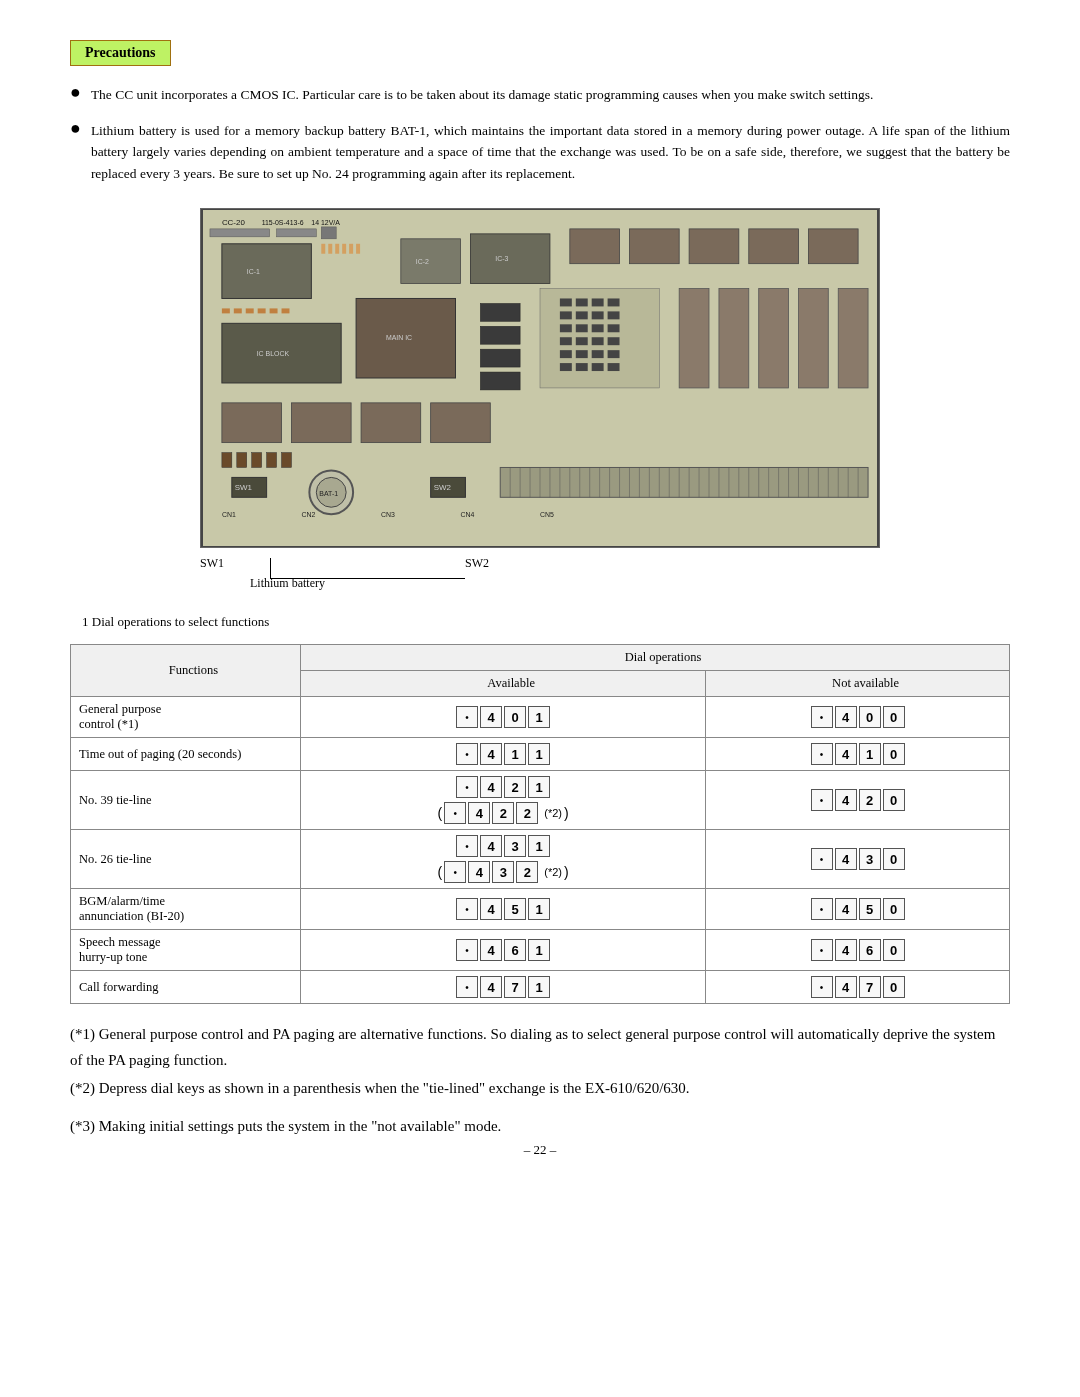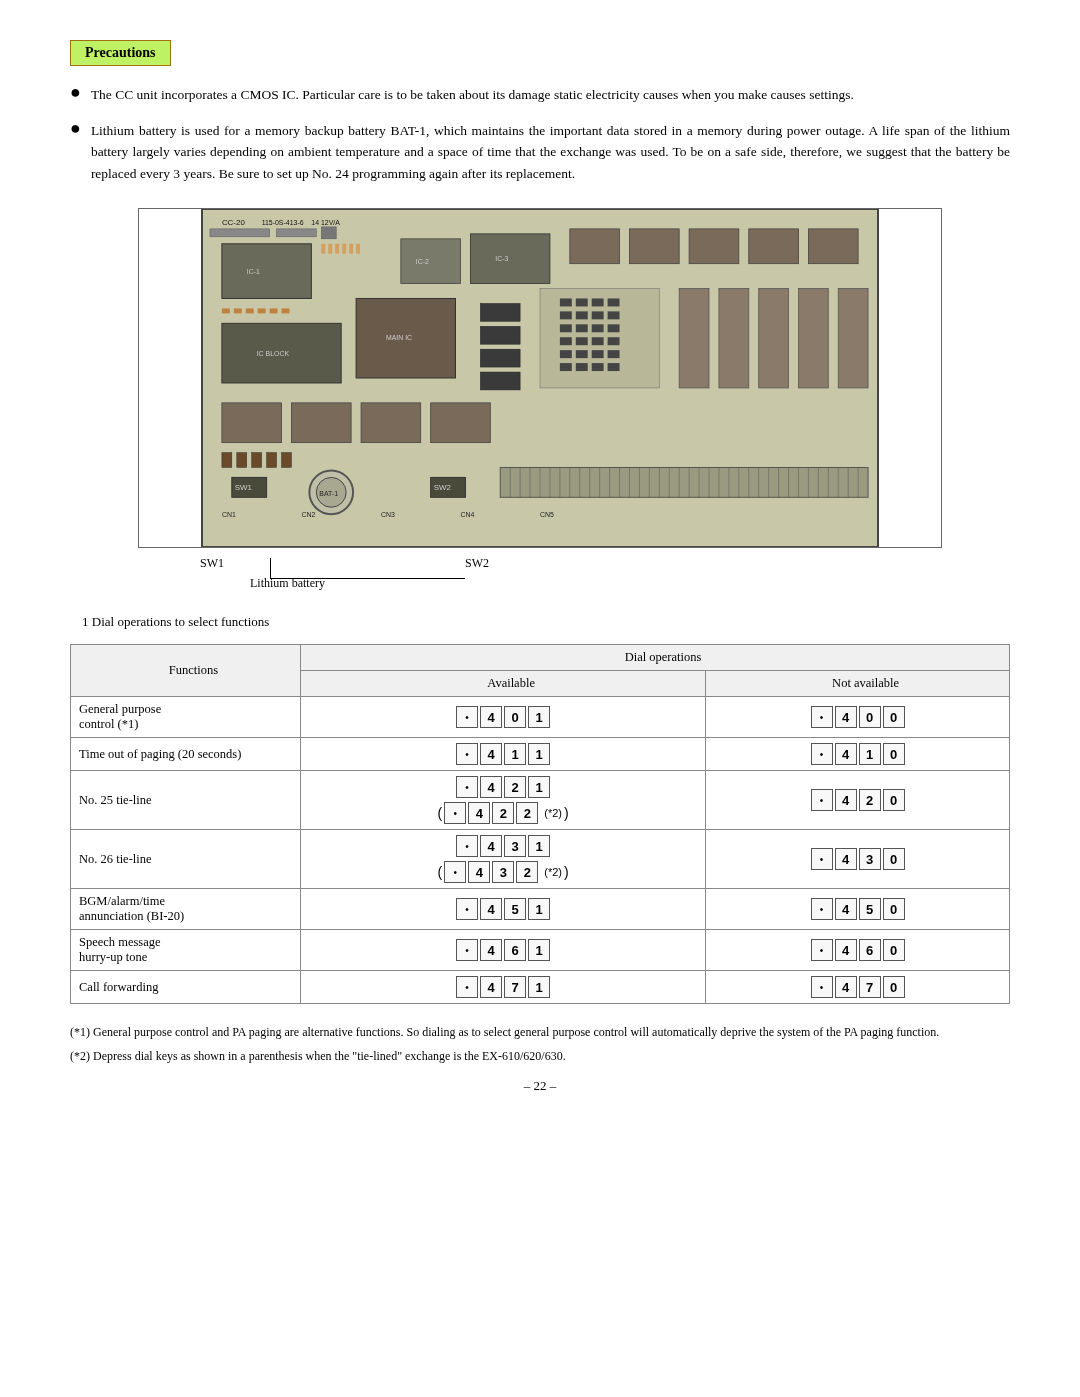--- a/index.html
+++ b/index.html
@@ -119,33 +119,33 @@
     }
 
     .multi-seq {
       display: flex;
       flex-direction: column;
       align-items: center;
       gap: 4px;
     }
 
     .footnotes {
-      font-size: 12px;
+      font-size: 15px;
       line-height: 1.7;
       margin-top: 6px;
     }
 
     .page-number {
       text-align: center;
       font-size: 13px;
     }
 
     
     .pcb-svg-wrap {
-      width: 804px;
+      width: 680px;
       height: 340px;
       margin: 24px auto 0 auto;
       border: 1.5px solid #666;
       position: relative;
       text-align: center;
     }
 
     .pcb-svg-wrap svg {
       width: 100%;
       height: 100%;
@@ -200,21 +200,21 @@
 </head>
 <body>
 
 <div>
   <span class="precautions-btn">Precautions</span>
 </div>
 
 <div class="bullet-section">
   <div class="bullet-item">
     <span class="bullet-dot">●</span>
-    <span class="bullet-text">The CC unit incorporates a CMOS IC. Particular care is to be taken about its damage static electricity causes when you make causes settings.</span>
+    <span class="bullet-text">The CC unit incorporates a CMOS IC. Particular care is to be taken about its damage static programming causes when you make switch settings.</span>
   </div>
   <div class="bullet-item">
     <span class="bullet-dot">●</span>
     <span class="bullet-text">Lithium battery is used for a memory backup battery BAT-1, which maintains the important data stored in a memory during power outage. A life span of the lithium battery largely varies depending on ambient temperature and a space of time that the exchange was used. To be on a safe side, therefore, we suggest that the battery be replaced every 3 years. Be sure to set up No. 24 programming again after its replacement.</span>
   </div>
 </div>
 
 <div class="pcb-svg-wrap">
   <svg viewBox="0 0 680 340" xmlns="http://www.w3.org/2000/svg">
 
@@ -418,21 +418,21 @@
               <span class="key-box">1</span>
             </span></td>
           <td><span class="key-seq">
               <span class="key-dot">•</span>
               <span class="key-box">4</span>
               <span class="key-box">1</span>
               <span class="key-box">0</span>
             </span></td>
         </tr>
         <tr>
-          <td class="col-functions" style="text-align: left;">No.  25  tie-line</td>
+          <td class="col-functions" style="text-align: left;">No.  39  tie-line</td>
           <td>
             <div class="multi-seq">
               <span class="key-seq">
                 <span class="key-dot">•</span>
                 <span class="key-box">4</span>
                 <span class="key-box">2</span>
                 <span class="key-box">1</span>
               </span>
               <span class="key-seq">
                 <span style="font-size:14px;">(</span>
@@ -527,15 +527,16 @@
         </tr>
       </tbody>
   </table>
 </div>
 
 <div class="footnotes" id="footnotes-container">
 <p style="margin-bottom: 3px;">(*1)  General purpose control and PA paging are alternative functions. So dialing as to select general
         purpose control will automatically deprive the system of the PA paging function.</p>
     <p style="margin-bottom: 12px;">(*2)  Depress dial keys as shown in a parenthesis when the "tie-lined"  exchange is the
         EX-610/620/630.</p>
+    <p style="margin-bottom: 3px;">(*3)  Making initial settings puts the system in the "not available" mode.</p>
   </div>
 
 <div class="page-number">– 22 –</div>
 
 </body></html>

